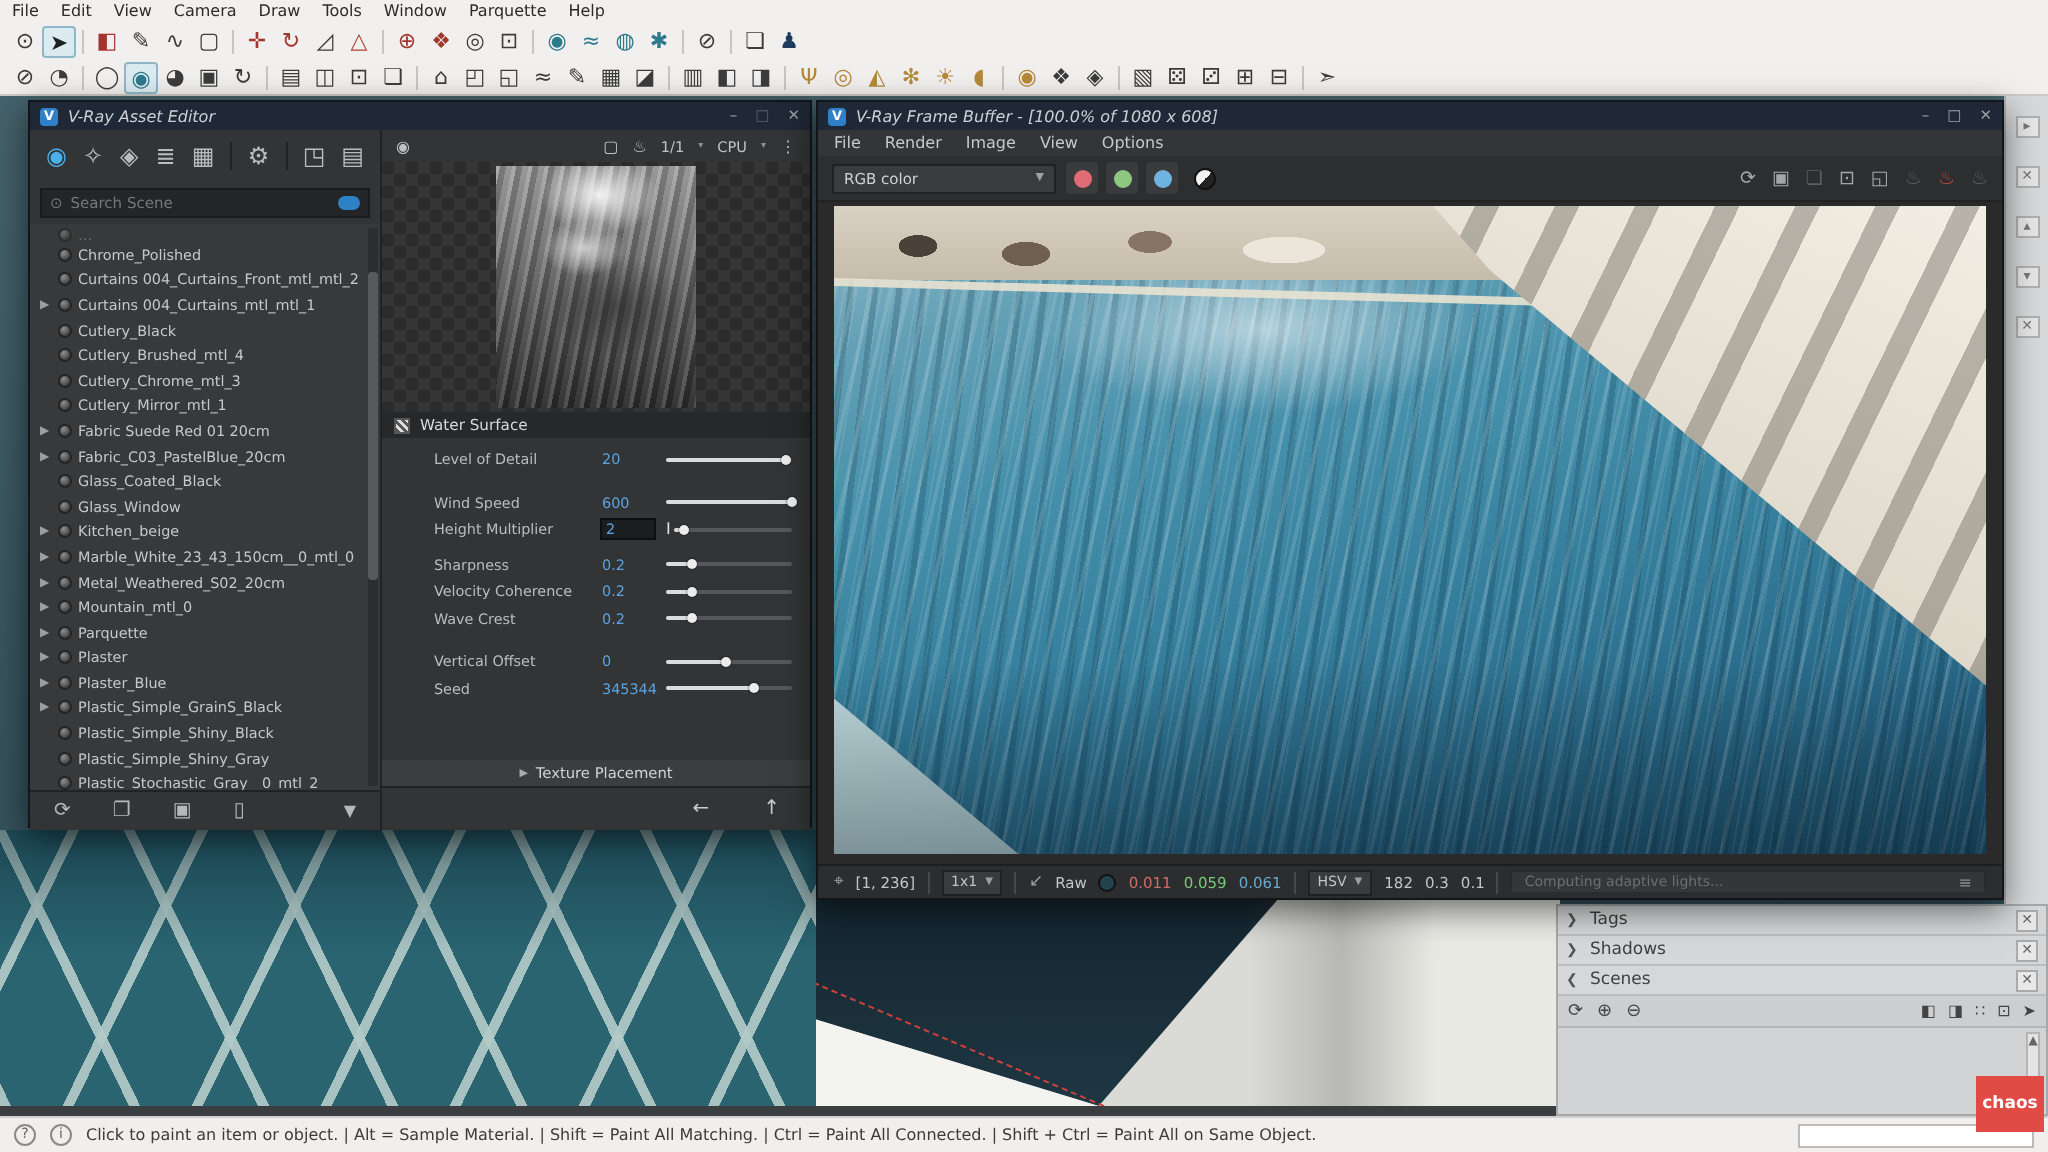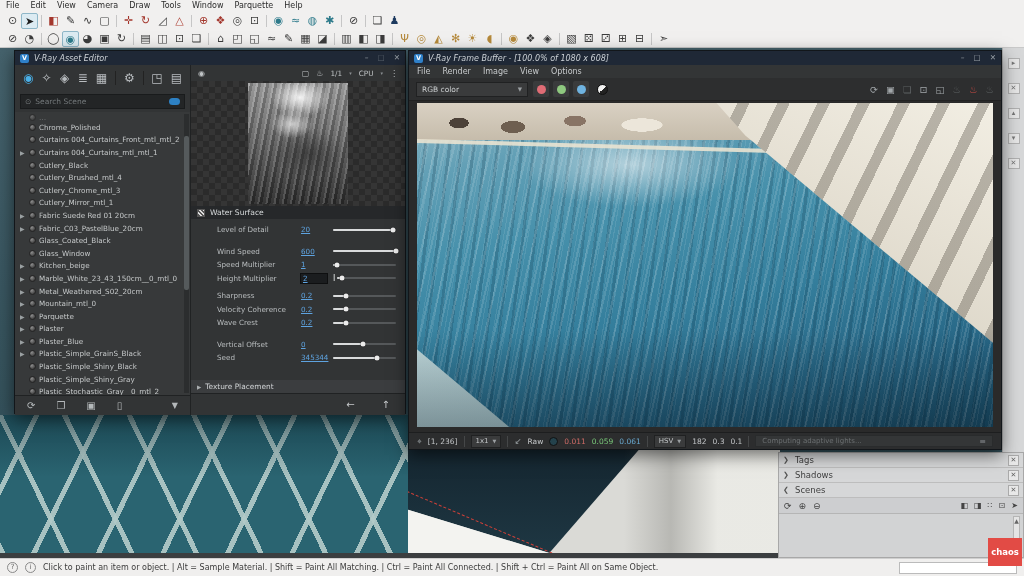--- a/index.html
+++ b/index.html
@@ -123,30 +123,30 @@
   #mat-header { height:13px; background:#26282a; display:flex; align-items:center; gap:5px; padding:0 6px;
     font-size:7.6px; color:#d7dadb; }
   .chk-chip { width:8px; height:8px; border:1px solid #555;
     background:linear-gradient(45deg,#ddd 25%,#555 25%,#555 50%,#ddd 50%,#ddd 75%,#555 75%); background-size:4px 4px; }
   .sec-bar { height:13px; background:#3b3d3f; display:flex; align-items:center; gap:4px; padding:0 6px;
     font-size:7.4px; color:#d0d3d5; }
   .sec-bar .tri { font-size:5.5px; color:#a9adaf; }
   #params { flex:1; padding-top:4px; }
   .p-row { height:13.5px; display:flex; align-items:center; padding:0 9px 0 6px; }
   .p-row .plabel { width:84px; font-size:7.2px; color:#b9bdbf; white-space:nowrap;margin-left:20px; }
-  .p-row .pvalue { width:32px; font-size:7.2px; color:#5ea3e0;text-decoration:underline; }
+  .p-row .pvalue { width:32px; font-size:7.2px; color:#5ea3e0; }
   .p-row .pvalue.edit { background:#1b1d1f; outline:1px solid #0e0f10; width:26px; margin-right:6px; padding-left:2px; }
   .p-row .ibeam { font-size:8px; color:#dfe2e3; margin-right:2px; }
   .p-gap { height:8px; }
   .p-gap.small { height:4px; }
   .slider { flex:1; height:2px; background:#55585a; position:relative; border-radius:1px; }
   .slider .fill { position:absolute; left:0; top:0; bottom:0; background:#d9dbdc; border-radius:1px; }
   .slider .hd { position:absolute; top:50%; width:5px; height:5px; border-radius:50%; background:#ececec;
     transform:translate(-50%,-50%); box-shadow:0 0 1px #000; }
-  #tex-collapsed { margin-top:14px; }
+  #tex-collapsed { margin-top:14px;justify-content:center; }
   #ae-foot { height:22px; border-top:1px solid #202223; display:flex; align-items:center;
     justify-content:flex-end; gap:27px; padding-right:15px; color:#c7cacc; font-size:10px; }
 
   
   #vfb { left:408px; top:50px; width:594px; height:400px; z-index:6; background:#2a2a2a; }
   #vfb-menu { height:13px; background:#333536; display:flex; align-items:center; gap:12px; padding-left:8px;
     font-size:8px; color:#c6c9cb; }
   #vfb-toolbar { height:23px; background:#2d2e2f; border-bottom:1px solid #222; display:flex;
     align-items:center; gap:5px; padding:0 7px; }
   #vfb-dd { width:112px; height:15px; background:#3a3b3c; border:1px solid #202122; display:flex;
@@ -548,28 +548,20 @@
             <div class="p-gap"></div>
             <div class="p-row">
               <span class="plabel">Wind Speed</span>
               <span class="pvalue">600</span>
               <div class="slider">
                 <div class="fill" style="width: 100%;"></div>
                 <div class="hd" style="left: 100%;"></div>
               </div>
             </div>
             <div class="p-row">
-              <span class="plabel">Speed Multiplier</span>
-              <span class="pvalue">1</span>
-              <div class="slider">
-                <div class="fill" style="width: 6%;"></div>
-                <div class="hd" style="left: 6%;"></div>
-              </div>
-            </div>
-            <div class="p-row">
               <span class="plabel">Height Multiplier</span>
               <span class="pvalue edit">2</span>
               <span class="ibeam">Ι</span>
               <div class="slider">
                 <div class="fill" style="width: 8%;"></div>
                 <div class="hd" style="left: 8%;"></div>
               </div>
             </div>
             <div class="p-gap small"></div>
             <div class="p-row">

